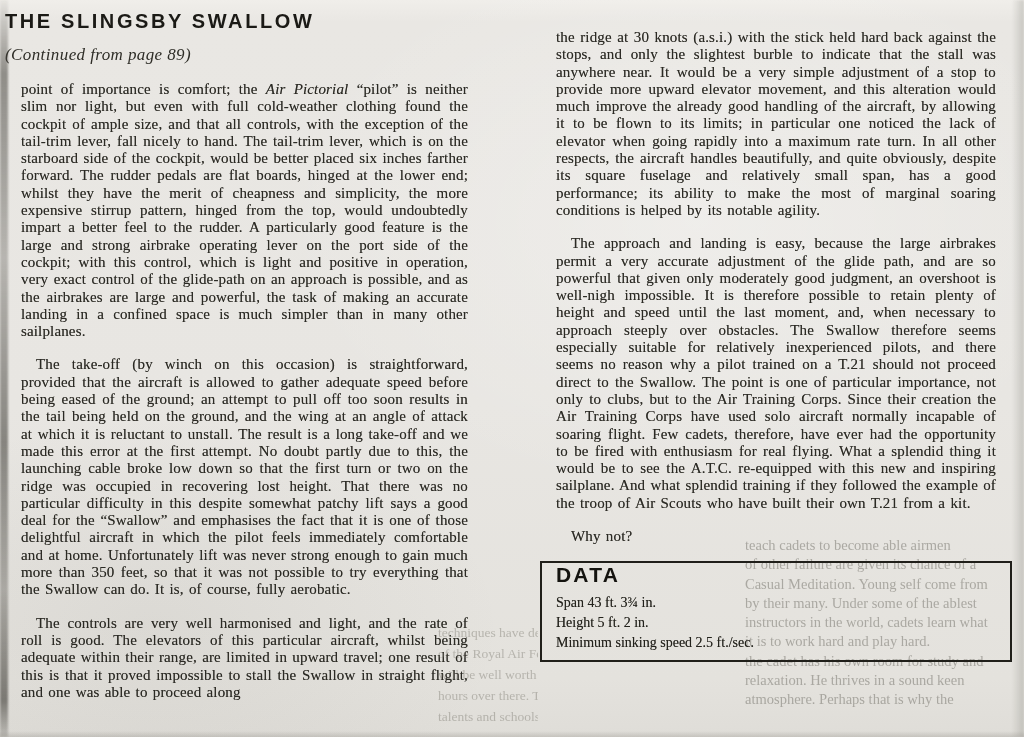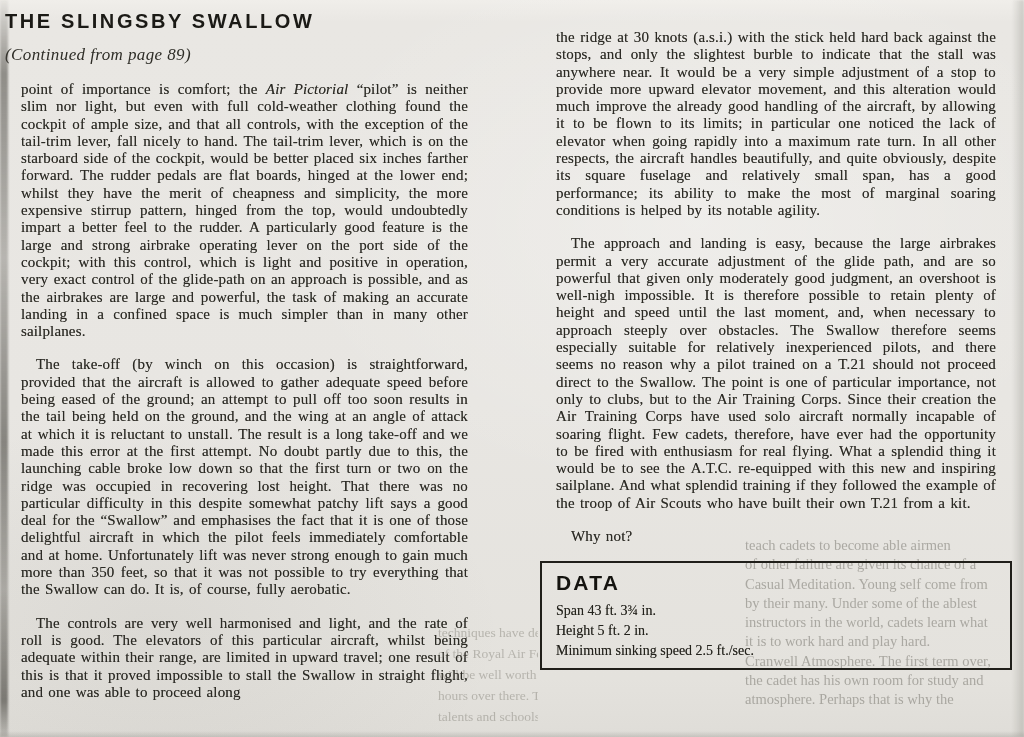--- a/index.html
+++ b/index.html
@@ -67,21 +67,21 @@
   .body-p.indent { text-indent: 15px; }
   .body-p i { font-style: italic; }
 
   .data-box {
     position: relative;
     z-index: 2;
     margin-top: 14px;
     width: 100%;
     box-sizing: border-box;
     border: 2px solid #201f1a;
-    padding: 8px 14px 8px 14px;
+    padding: 0 14px 8px 14px;
     background: transparent;
   }
   .data-heading {
     font-family: "Liberation Sans", sans-serif;
     font-weight: bold;
     font-size: 21px;
     letter-spacing: 2.2px;
     color: #14130f;
     margin: 0 0 6px 0;
   }
@@ -115,22 +115,22 @@
   <div class="edge-right"></div>
   <div class="edge-bottom"></div>
 
   <div class="ghost ghost-right">
     <div>teach cadets to become able airmen</div>
     <div>of other failure are given its chance of a</div>
     <div>Casual Meditation. Young self come from</div>
     <div>by their many. Under some of the ablest</div>
     <div>instructors in the world, cadets learn what</div>
     <div>it is to work hard and play hard.</div>
-    <div>Cranwell Atmosphere. The first term over,</div>
     <div>the cadet has his own room for study and</div>
+    <div>relaxation. He thrives in a sound keen</div>
     <div>atmosphere. Perhaps that is why the</div>
   </div>
   <div class="ghost ghost-gutter">
     <div>techniques have developed.</div>
     <div>of the Royal Air Force</div>
     <div>will be well worth the</div>
     <div>hours over there. The</div>
     <div>talents and schools.</div>
   </div>
 

